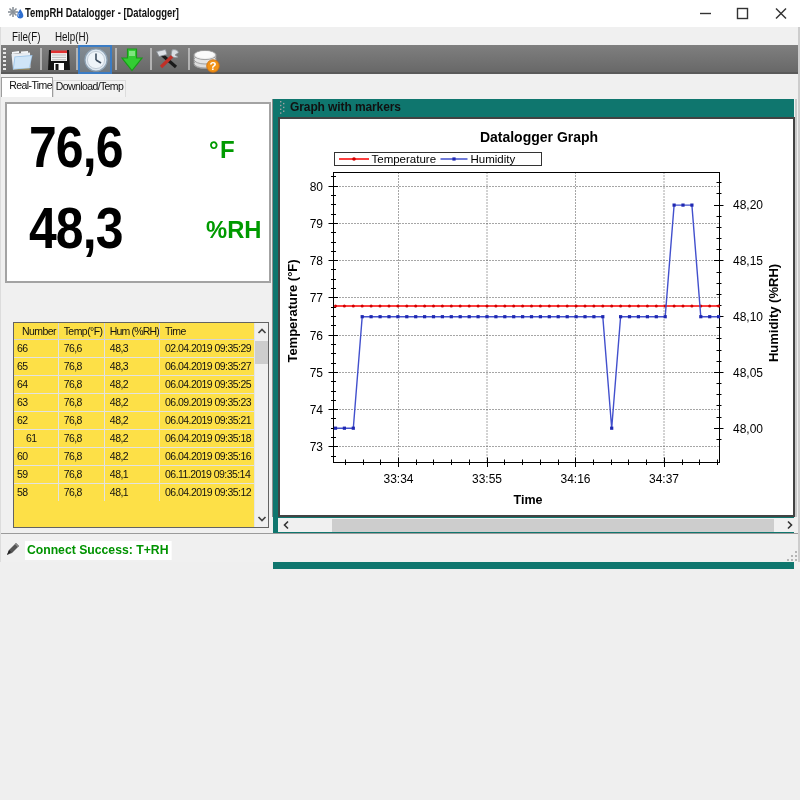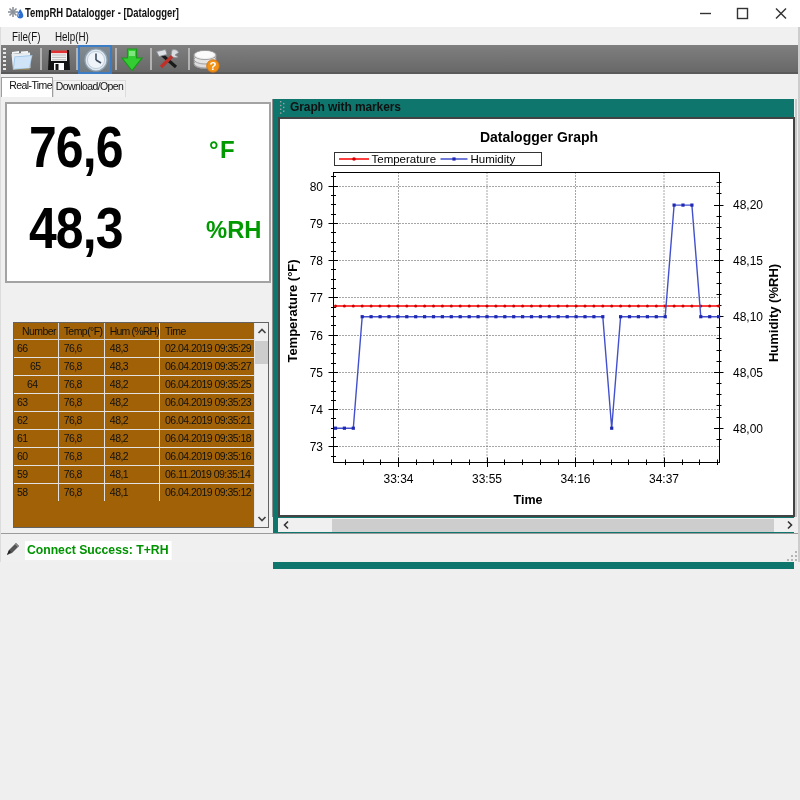--- a/index.html
+++ b/index.html
@@ -11,21 +11,21 @@
   #menubar { position:absolute; left:0; top:27px; width:800px; height:18px; background:#f0f0f0; font-size:12px; color:#111; }
   #toolbar { position:absolute; left:0; top:45px; width:800px; height:29px; background:linear-gradient(#7f7f7f,#686868); border-bottom:2px solid #5a5a5a; }
   .tbsep { position:absolute; top:3px; width:2px; height:22px; background:#c8c8c8; opacity:.75; }
   #tabstrip { position:absolute; left:0; top:76px; width:800px; height:21px; background:#f0f0f0; }
   .tab-active { position:absolute; left:1px; top:1px; width:52px; height:20px; background:#ffffff; border:1px solid #9d9d9d; border-bottom:none; font-size:10.5px; letter-spacing:-0.6px; white-space:nowrap; color:#111; text-align:right; line-height:14px; }
   .tab-inactive { position:absolute; left:53px; top:4px; width:73px; height:17px; background:#f2f2f2; border:1px solid #dcdcdc; border-bottom:none; font-size:10.5px; letter-spacing:-0.6px; white-space:nowrap; color:#111; text-align:center; line-height:11px; }
   #page { position:absolute; left:0; top:97px; width:800px; height:434px; background:#f0f0f0; }
   #bigpanel { position:absolute; left:5px; top:5px; width:266px; height:181px; background:#ffffff; border:2px solid #a3a3a3; }
   .bignum { position:absolute; font-weight:bold; color:#000; font-size:57px; transform:scaleX(0.875); transform-origin:0 0; letter-spacing:-1px; }
   .bigunit { position:absolute; font-weight:bold; color:#009a00; font-size:24px; transform-origin:0 0; }
-  #tablewrap { position:absolute; left:13px; top:225px; width:256px; height:206px; background:#a16207; border:1px solid #636363; }
+  #tablewrap { position:absolute; left:13px; top:225px; width:256px; height:206px; background:#fde047; border:1px solid #636363; }
   table.grid { border-collapse:collapse; width:240px; table-layout:fixed; font-size:10.5px; letter-spacing:-0.55px; color:#111; }
   table.grid th { font-weight:normal; text-align:left; height:16px; border-bottom:1px solid #d5d5d5; border-right:1px solid #d5d5d5; padding:0 0 0 5px; white-space:nowrap; overflow:hidden; }
   table.grid td { height:18px; border-bottom:1px solid #e2e2e2; border-right:1px solid #e2e2e2; padding:0 0 0 5px; white-space:nowrap; overflow:hidden; }
   #vsb { position:absolute; right:0; top:0; width:14px; height:204px; background:#f0f0f0; border-left:1px solid #e5e5e5; }
   #groupbox { position:absolute; left:273px; top:2px; width:521px; height:470px; background:#0f766e; }
   #gbheader { position:absolute; left:17px; top:1px; font-size:12px; font-weight:bold; color:#111; letter-spacing:-0.1px; }
   #hscroll { position:absolute; left:278px; top:421px; width:519px; height:14px; background:#f0f0f0; }
   #statusline { position:absolute; left:0; top:533px; width:800px; height:2px; background:#9b9b9b; }
   #statusbar { position:absolute; left:0; top:534px; width:799px; height:28px; background:#f0f0f0; }
   #statuslabel { position:absolute; left:25px; top:7px; background:#ffffff; font-size:13px; font-weight:bold; color:#009300; padding:1px 3px 3px 2px; transform:scaleX(0.94); transform-origin:0 0; white-space:nowrap; }
@@ -124,21 +124,21 @@
         <ellipse cx="13" cy="12.5" rx="11" ry="4.5" fill="#e4e4e4" stroke="#8f8f8f" stroke-width=".8"></ellipse>
         <ellipse cx="13" cy="8" rx="11" ry="4.6" fill="#f0f0f0" stroke="#909090" stroke-width=".8"></ellipse>
         <ellipse cx="13" cy="7.6" rx="9" ry="3.4" fill="#fbfbfb"></ellipse>
       </g>
       <circle cx="21" cy="19" r="6.3" fill="#f29318" stroke="#c96f10" stroke-width=".8"></circle>
       <text x="21" y="23.2" font-size="11.5" font-weight="bold" fill="#ffffff" text-anchor="middle" font-family="Liberation Sans">?</text>
     </svg>
   </div>
   <div id="tabstrip">
     <div class="tab-active">Real-Time</div>
-    <div class="tab-inactive">Download/Open</div>
+    <div class="tab-inactive">Download/Temp</div>
   </div>
   <div id="page">
     <div id="bigpanel">
       <div class="bignum" style="left:22px;top:10px">76,6</div>
       <div class="bigunit" style="left:202px;top:32px;letter-spacing:1.5px">°F</div>
       <div class="bignum" style="left:22px;top:91px">48,3</div>
       <div class="bigunit" style="left:199px;top:112px;transform:scaleX(0.99)">%RH</div>
     </div>
     <div id="tablewrap">
       <table class="grid">
@@ -155,45 +155,45 @@
               <th style="letter-spacing:-0.85px">Hum (%RH)</th>
               <th style="border-right:none">Time</th>
             </tr>
         <tr>
               <td style="padding-left:3px">66</td>
               <td>76,6</td>
               <td>48,3</td>
               <td style="border-right:none">02.04.2019 09:35:29</td>
             </tr>
         <tr>
-              <td style="padding-left:16px">65</td>
+              <td style="padding-left:3px">65</td>
               <td>76,8</td>
               <td>48,3</td>
               <td style="border-right:none">06.04.2019 09:35:27</td>
             </tr>
         <tr>
-              <td style="padding-left:13px">64</td>
+              <td style="padding-left:3px">64</td>
               <td>76,8</td>
               <td>48,2</td>
               <td style="border-right:none">06.04.2019 09:35:25</td>
             </tr>
         <tr>
               <td style="padding-left:3px">63</td>
               <td>76,8</td>
               <td>48,2</td>
-              <td style="border-right:none">06.04.2019 09:35:23</td>
+              <td style="border-right:none">06.09.2019 09:35:23</td>
             </tr>
         <tr>
               <td style="padding-left:3px">62</td>
               <td>76,8</td>
               <td>48,2</td>
               <td style="border-right:none">06.04.2019 09:35:21</td>
             </tr>
         <tr>
-              <td style="padding-left:3px">61</td>
+              <td style="padding-left:12px">61</td>
               <td>76,8</td>
               <td>48,2</td>
               <td style="border-right:none">06.04.2019 09:35:18</td>
             </tr>
         <tr>
               <td style="padding-left:3px">60</td>
               <td>76,8</td>
               <td>48,2</td>
               <td style="border-right:none">06.04.2019 09:35:16</td>
             </tr>

